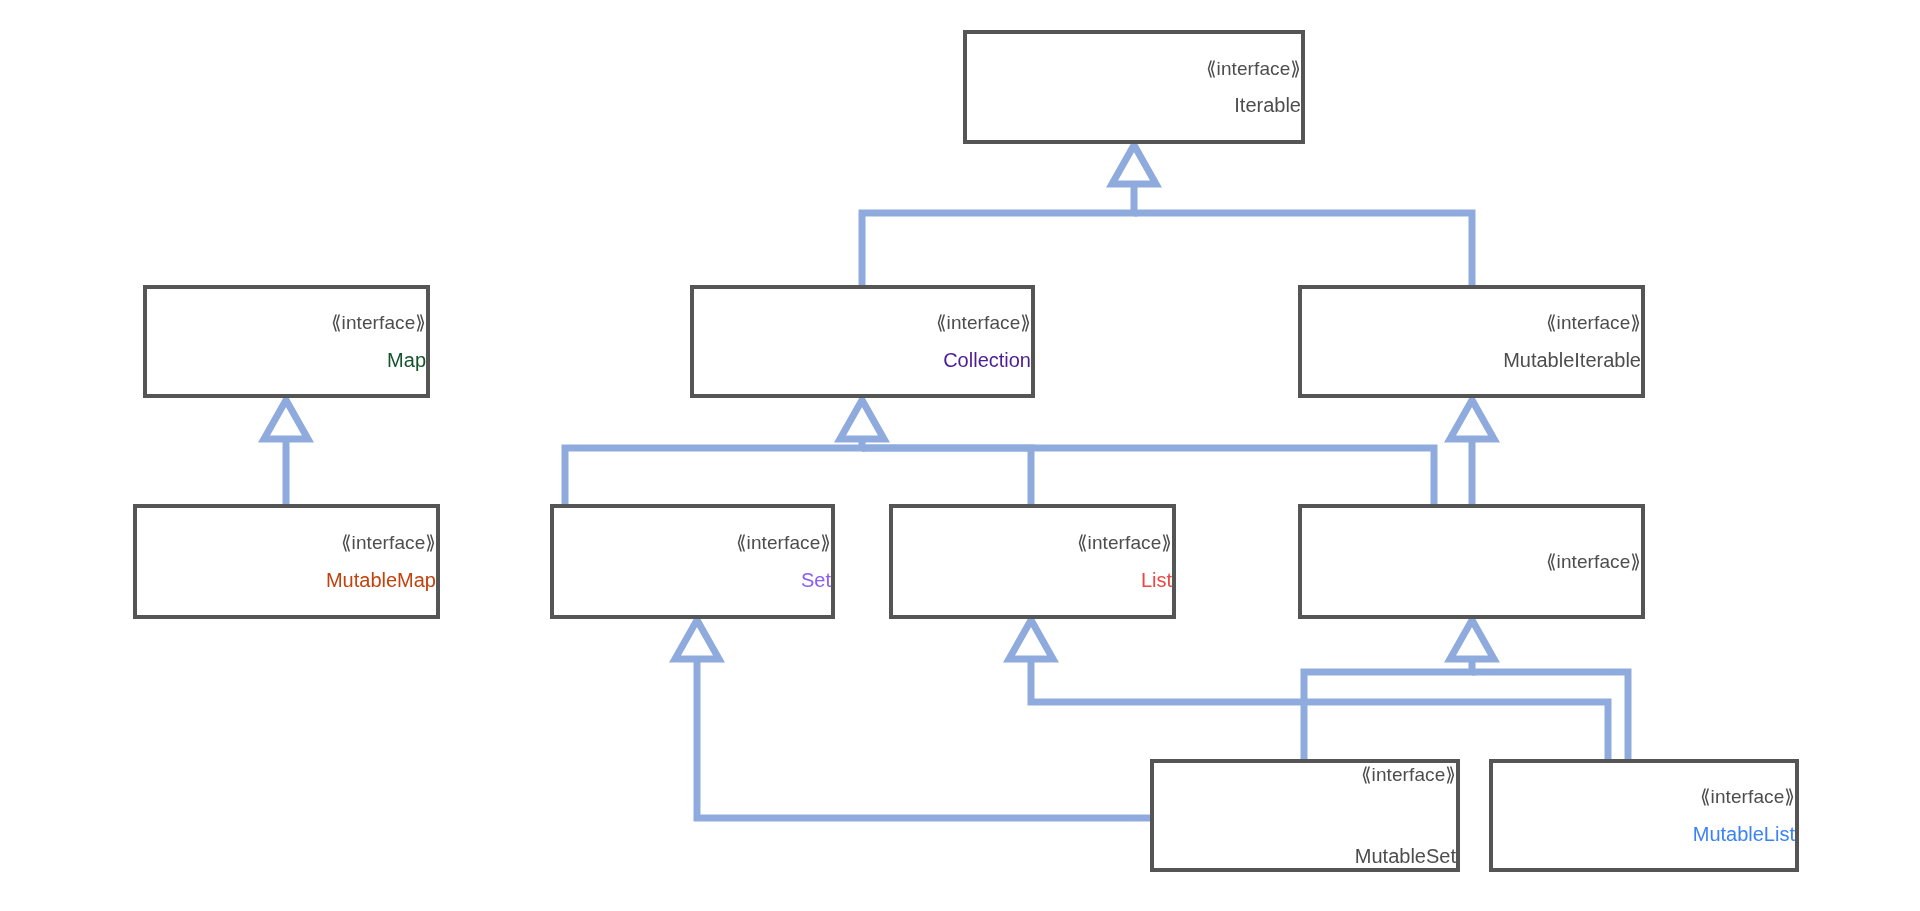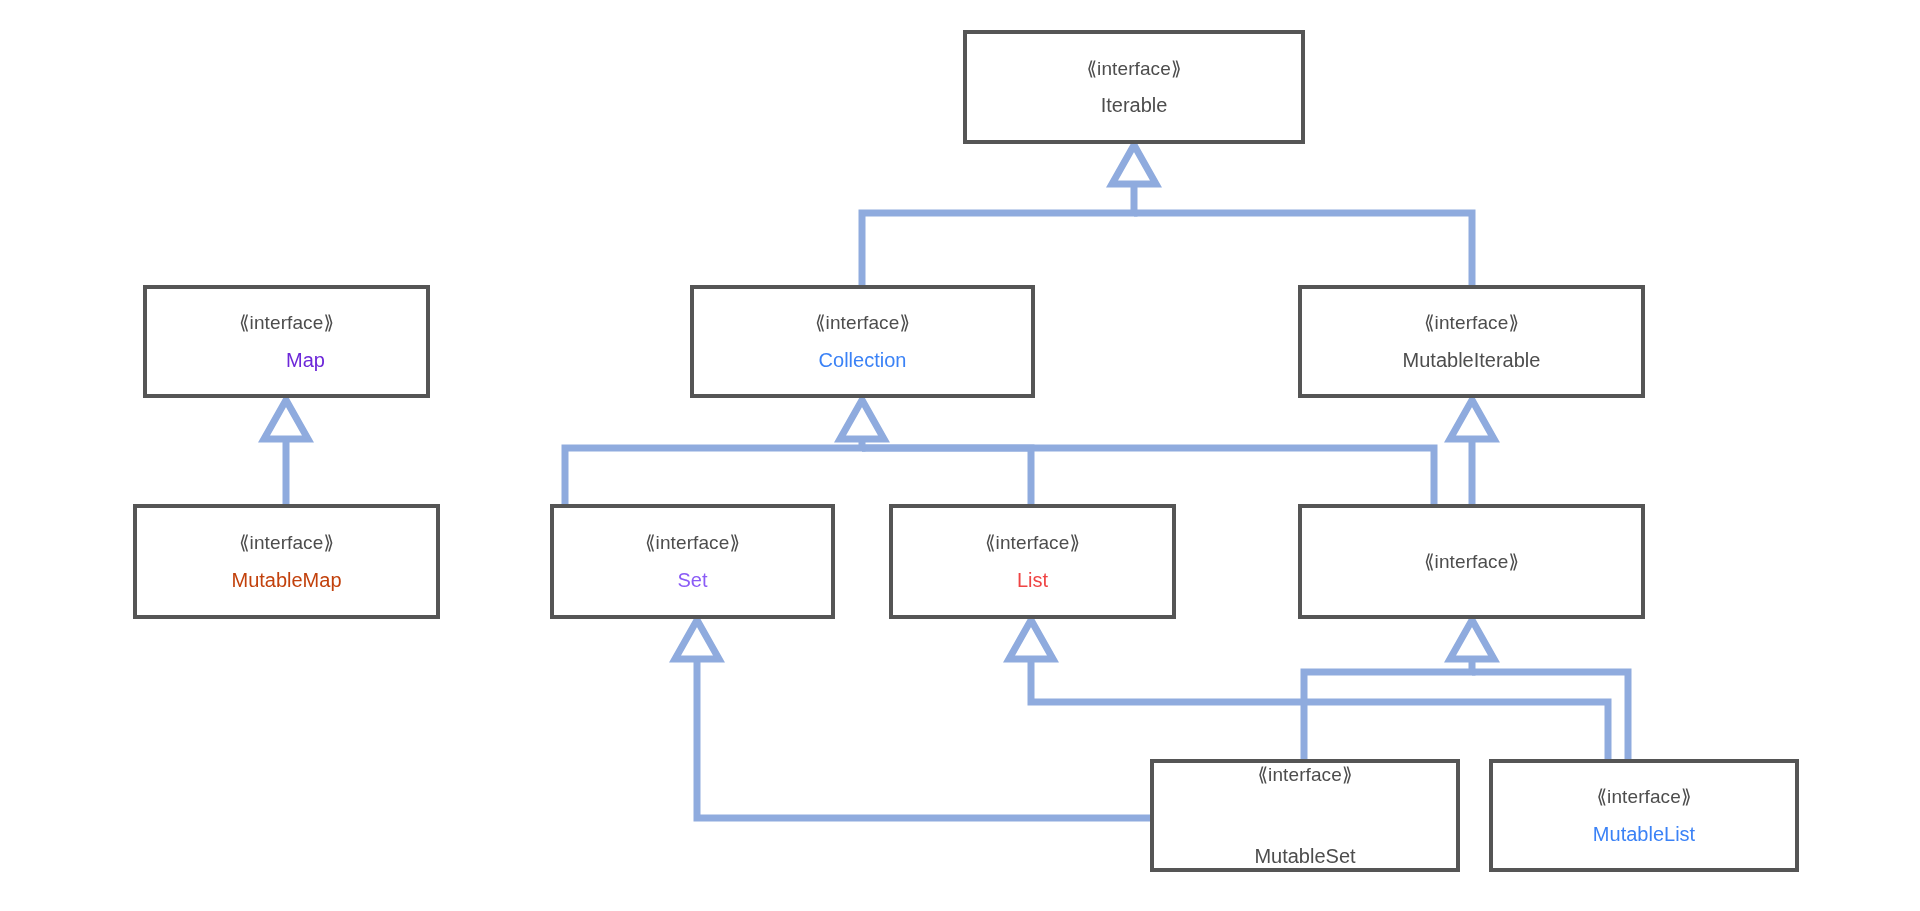--- a/index.html
+++ b/index.html
@@ -25,21 +25,21 @@
     width: 1920px;
     height: 911px;
   }
   .uml-node {
     position: absolute;
     box-sizing: border-box;
     border: 4px solid #555555;
     background: #ffffff;
     display: flex;
     flex-direction: column;
-    align-items: center;
+    align-items: flex-end;
     justify-content: center;
     z-index: 5;
     gap: 12px;
   }
   .stereotype {
     font-size: 19px;
     color: #4d4d4d;
     line-height: 1.25;
     letter-spacing: 0.1px;
     white-space: nowrap;
@@ -91,26 +91,26 @@
     </g>
   </svg>
 
   <div class="uml-node" style="left: 963px; top: 30px; width: 342px; height: 114px; border-color: rgb(85, 85, 85); background: rgb(255, 255, 255);">
     <div class="stereotype" style="color: rgb(77, 77, 77);">⟪interface⟫</div>
     <div class="nodename" style="color: rgb(77, 77, 77);">Iterable</div>
   </div>
 
   <div class="uml-node" style="left: 143px; top: 285px; width: 287px; height: 113px; border-color: rgb(85, 85, 85); background: rgb(255, 255, 255);">
     <div class="stereotype" style="color: rgb(77, 77, 77);">⟪interface⟫</div>
-    <div class="nodename" style="color: #6d28d9; margin-left: 38px;">Map</div>
+    <div class="nodename" style="color: #14532d; margin-left: 38px;">Map</div>
   </div>
 
   <div class="uml-node" style="left: 690px; top: 285px; width: 345px; height: 113px; border-color: rgb(85, 85, 85); background: rgb(255, 255, 255);">
     <div class="stereotype" style="color: rgb(77, 77, 77);">⟪interface⟫</div>
-    <div class="nodename" style="color: #3b82f6;">Collection</div>
+    <div class="nodename" style="color: #4c1d95;">Collection</div>
   </div>
 
   <div class="uml-node" style="left: 1298px; top: 285px; width: 347px; height: 113px; border-color: rgb(85, 85, 85); background: rgb(255, 255, 255);">
     <div class="stereotype" style="color: rgb(77, 77, 77);">⟪interface⟫</div>
     <div class="nodename" style="color: rgb(77, 77, 77);">MutableIterable</div>
   </div>
 
   <div class="uml-node" style="left: 133px; top: 504px; width: 307px; height: 115px; border-color: rgb(85, 85, 85); background: rgb(255, 255, 255);">
     <div class="stereotype" style="color: rgb(77, 77, 77);">⟪interface⟫</div>
     <div class="nodename" style="color: #c2410c;">MutableMap</div>

